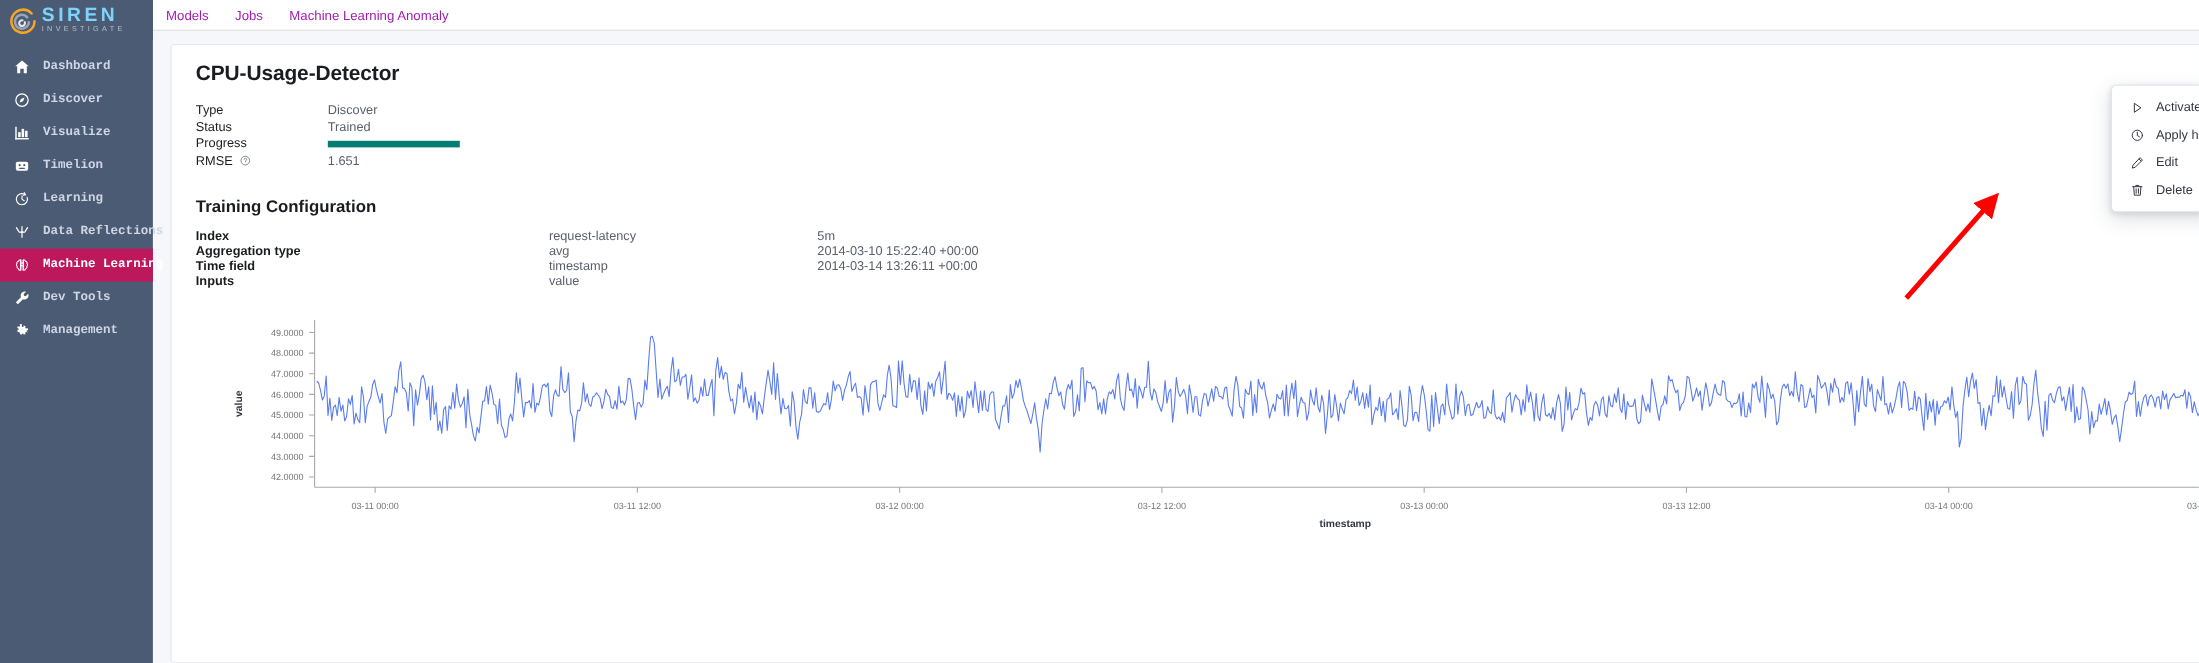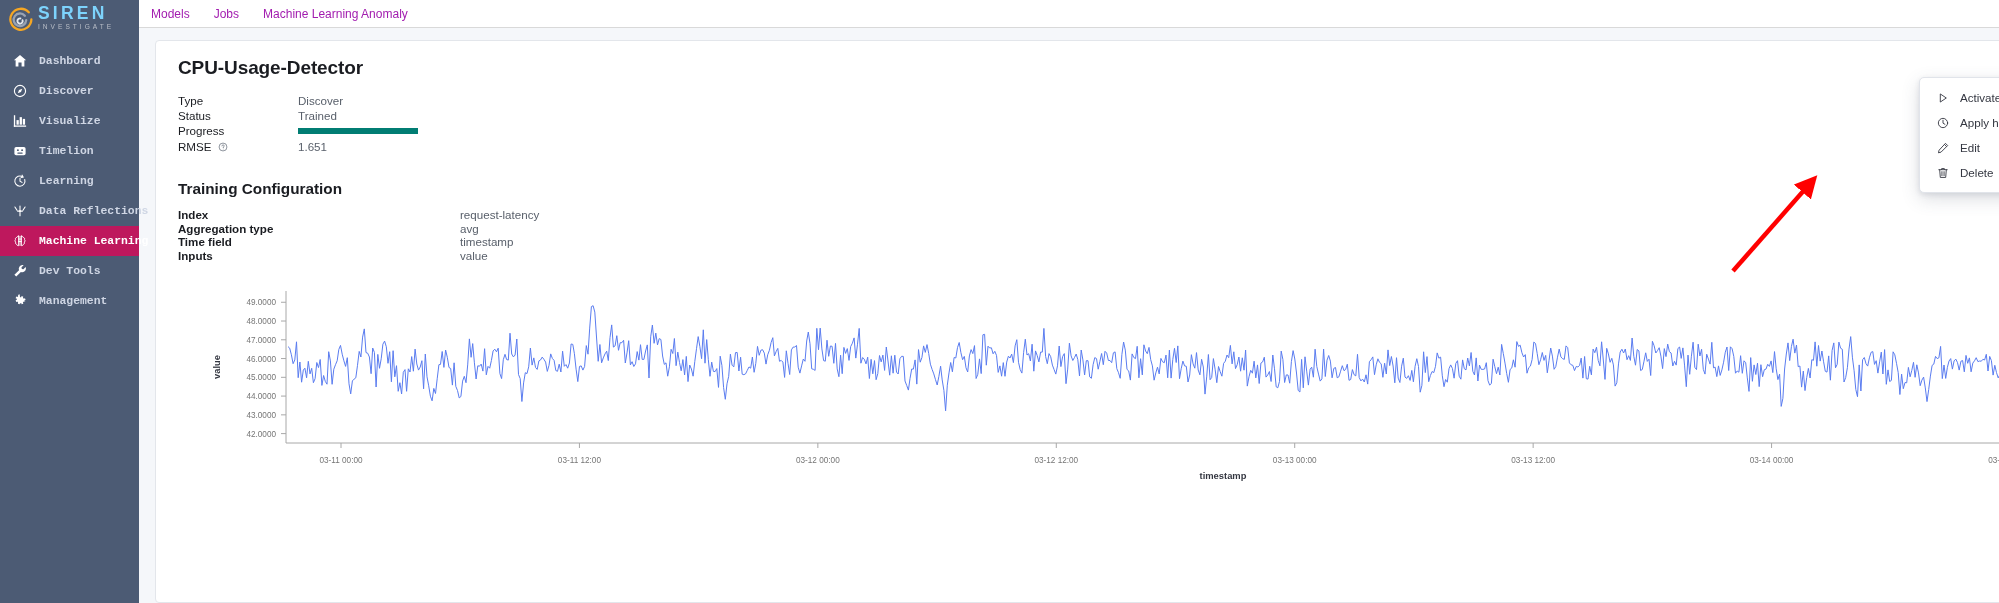--- a/index.html
+++ b/index.html
@@ -111,21 +111,21 @@
     width: 10px; height: 10px; margin-left: 3px;
   }
 
   #section-title {
     font-size: 15.3px; font-weight: bold; color: #1a1c21;
     margin-top: 26px; margin-bottom: 10px;
   }
 
   #config-grid { display: flex; }
   .config-col { display: flex; }
-  .config-col.left { width: 565px; flex: 0 0 565px; }
+  .config-col.left { width: 565px; flex: 0 0 565px; gap: 39px; }
   .config-col .keys { width: 282px; flex: 0 0 282px; }
   .config-col .vals { flex: 1 1 auto; }
   .config-col .keys div { font-weight: bold; color: #1a1c21; font-size: 11.6px; line-height: 13.7px; }
   .config-col .vals div { color: #59606b; font-size: 11.6px; line-height: 13.7px; }
 
   
   #chart-wrap { margin-top: 22px; position: relative; }
   #chart-svg { display: block; }
 
   #popover {
@@ -376,20 +376,25 @@
               <div>Inputs</div>
             </div>
             <div class="vals">
               <div>request-latency</div>
               <div>avg</div>
               <div>timestamp</div>
               <div>value</div>
             </div>
           </div>
           <div class="config-col">
+            <div class="vals">
+              <div>5m</div>
+              <div>2014-03-10 15:22:40 +00:00</div>
+              <div>2014-03-14 13:26:11 +00:00</div>
+            </div>
           </div>
         </div>
 
         <div id="chart-wrap">
           <svg id="chart-svg" width="1900" height="200" viewBox="0 0 1900 200">
               <line x1="108" y1="6" x2="108" y2="158" stroke="#a8a8a8" stroke-width="1"></line>
               <line x1="108" y1="158" x2="1892" y2="158" stroke="#a8a8a8" stroke-width="1"></line>
               <line x1="103" y1="148.6172839506173" x2="108" y2="148.6172839506173" stroke="#a8a8a8" stroke-width="1"></line>
               <text x="98" y="151.6172839506173" text-anchor="end" font-size="8.2" fill="#767676" font-family="&quot;Liberation Sans&quot;, sans-serif">42.0000</text>
               <line x1="103" y1="129.85185185185185" x2="108" y2="129.85185185185185" stroke="#a8a8a8" stroke-width="1"></line>

